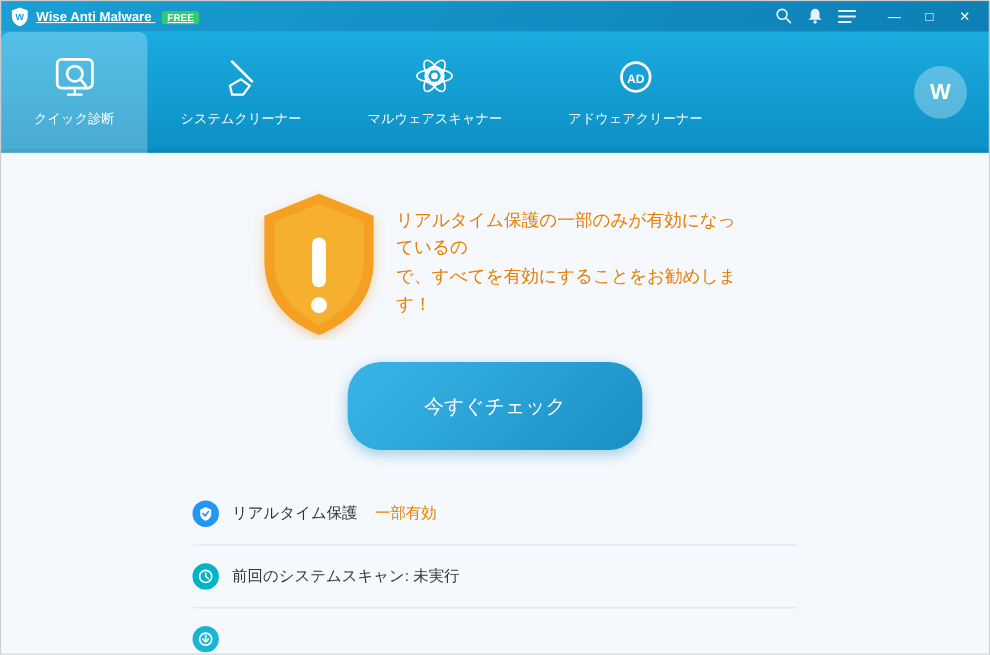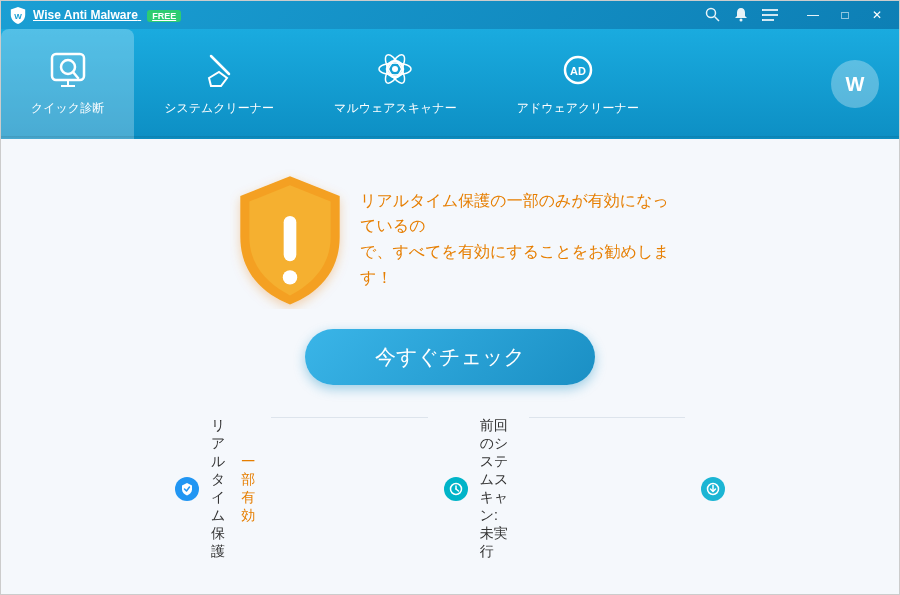--- a/index.html
+++ b/index.html
@@ -178,36 +178,36 @@
       line-height: 1.6;
       max-width: 320px;
     }
 
     
     .check-button {
       background: linear-gradient(135deg, #3ab5e8 0%, #1a8fc4 100%);
       color: white;
       border: none;
       border-radius: 30px;
-      padding: 14px 70px;
-      font-size: 21px;
+      padding: 28px 70px;
+      font-size: 18px;
       cursor: pointer;
       margin-bottom: 20px;
       box-shadow: 0 4px 12px rgba(26, 143, 196, 0.4);
       transition: all 0.2s;
     }
 
     
     .status-list {
       width: 100%;
       max-width: 550px;
       display: flex;
-      flex-direction: row;
+      flex-direction: column;
       gap: 16px;
-      margin-top: 12px;
+      margin-top: 26px;
     }
 
     .status-item {
       display: flex;
       align-items: center;
       gap: 12px;
       font-size: 14px;
       color: #444;
     }
 

